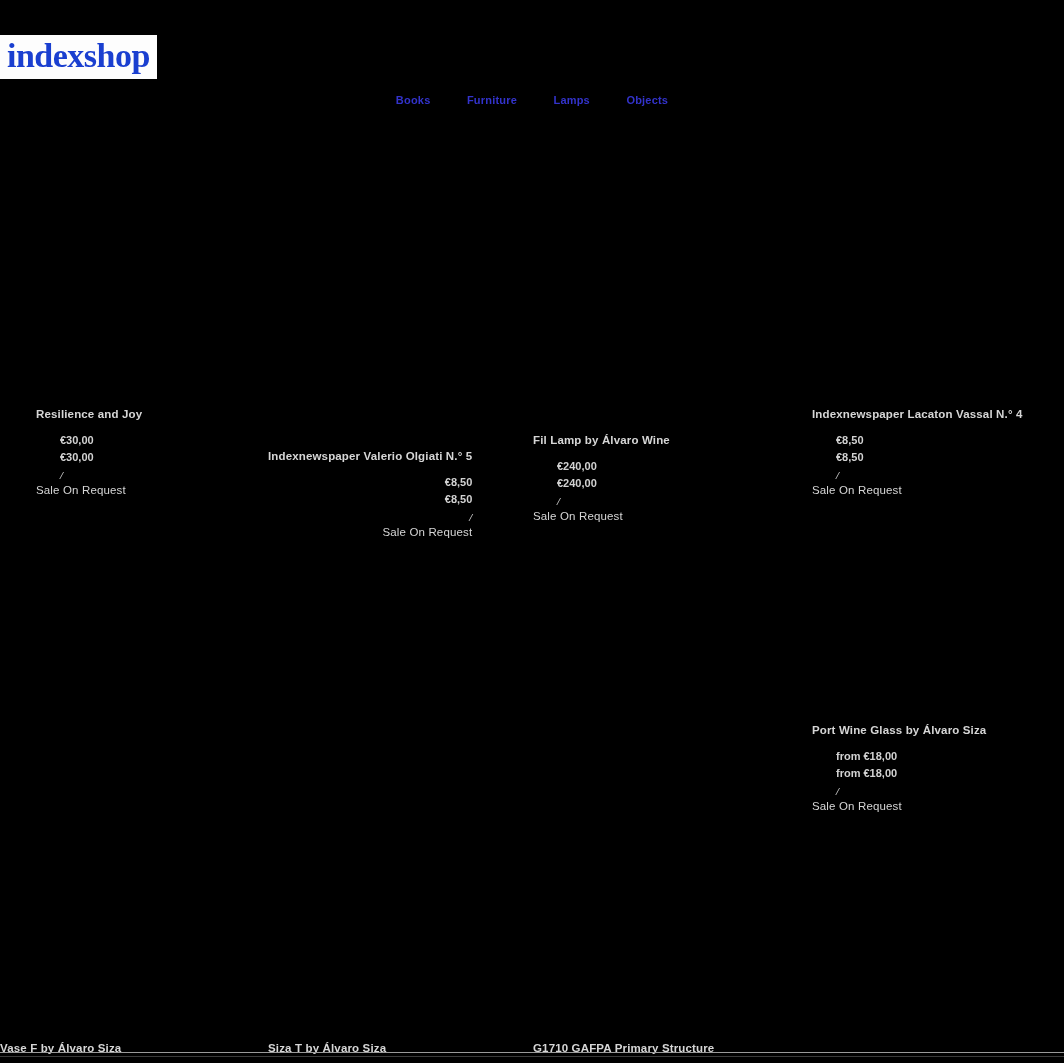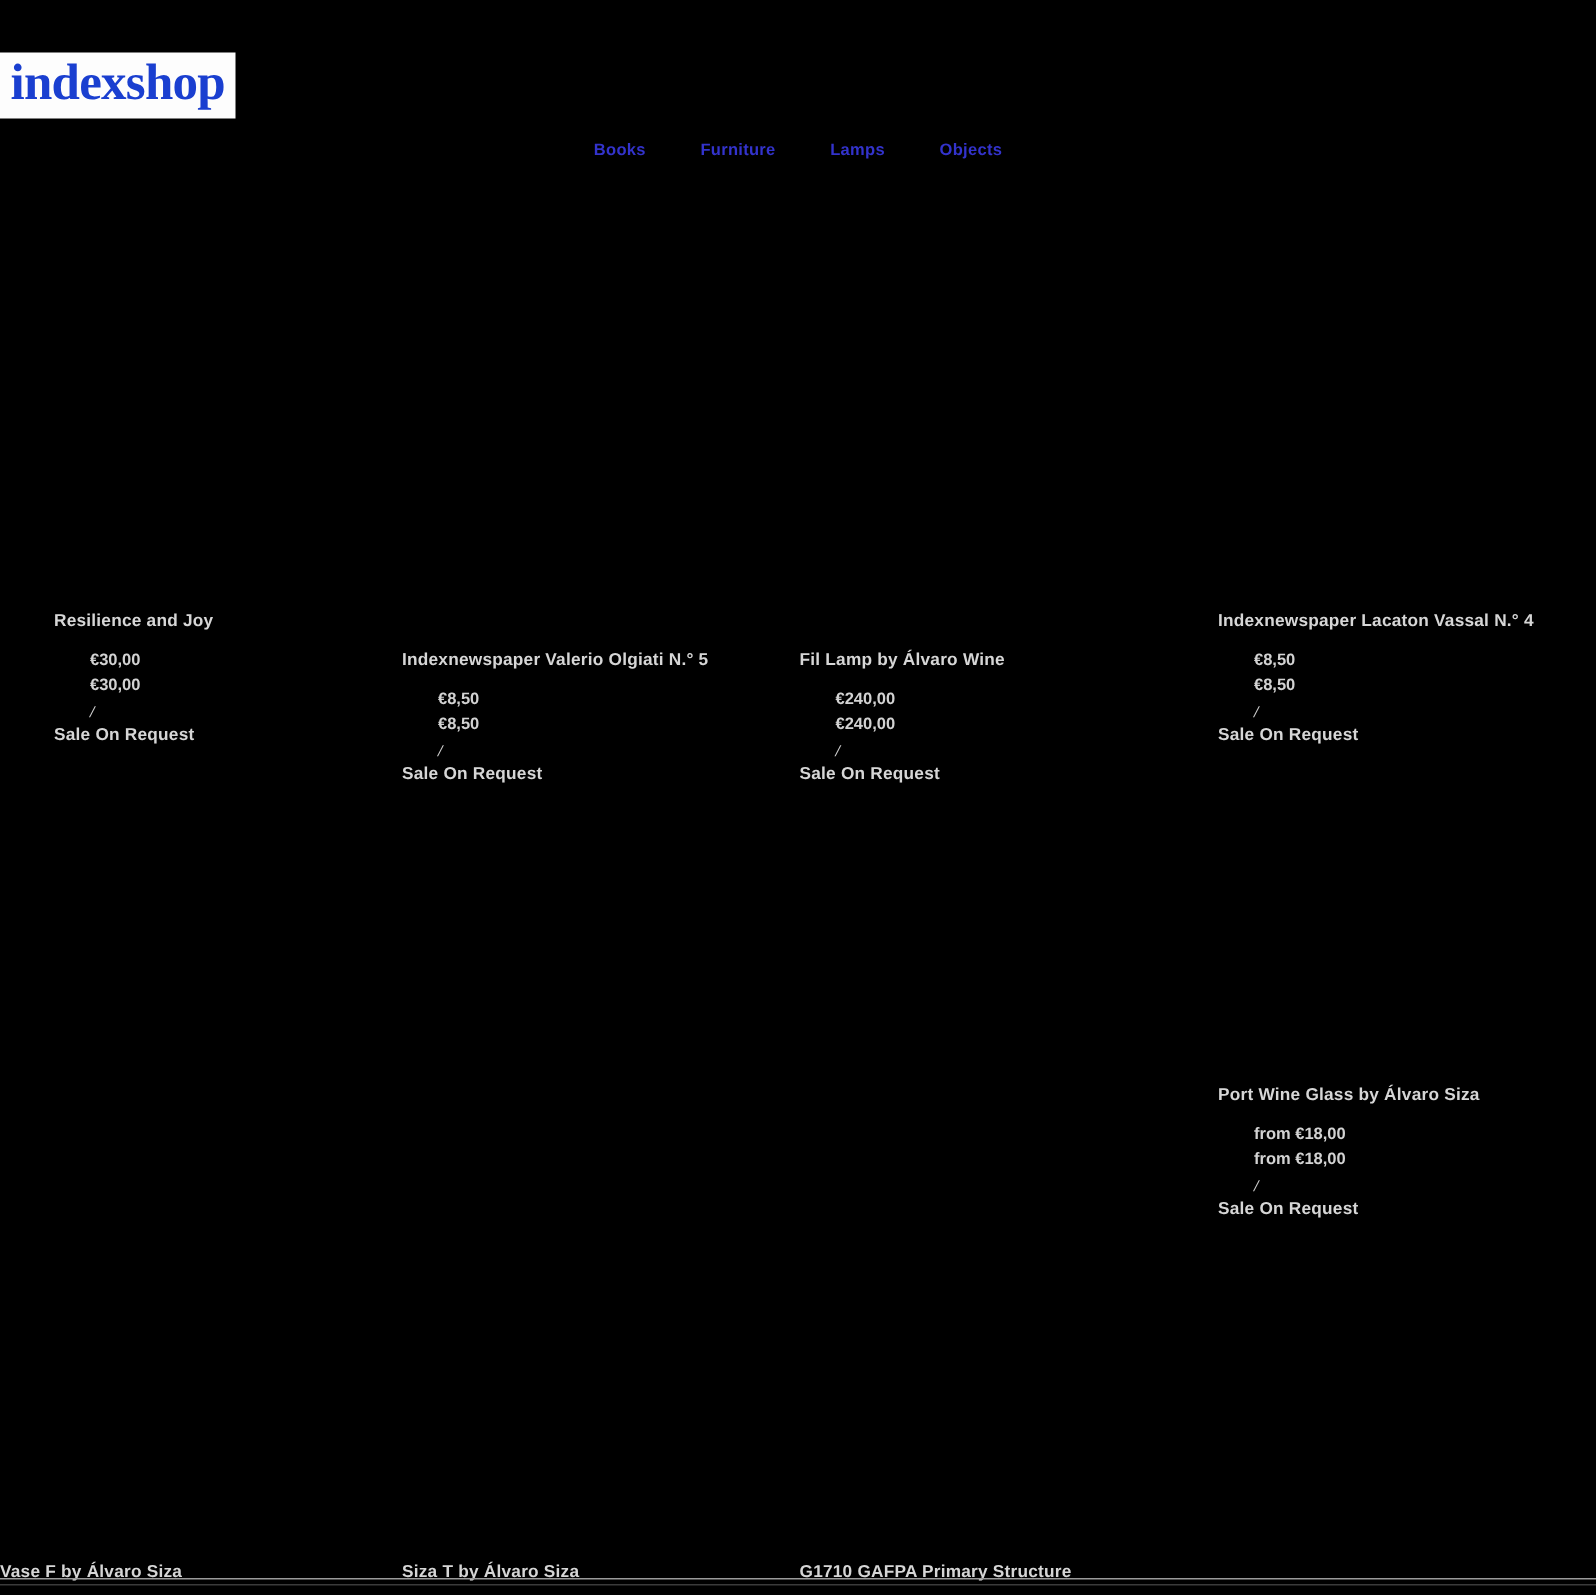--- a/index.html
+++ b/index.html
@@ -92,21 +92,21 @@
     font-family: "Liberation Serif", serif;
     font-style: italic;
     font-size: 11px;
     font-weight: 700;
     line-height: 17.5px;
     color: #cfcfcf;
   }
   .product-status {
     font-family: "Liberation Sans", sans-serif;
     font-size: 11.5px;
-    font-weight: 700;
+    font-weight: 400;
     letter-spacing: 0.15px;
     color: #d6d6d6;
     margin-top: 0px;
     white-space: nowrap;
   }
 
   
   .footer-rule {
     position: absolute;
     left: 0;
@@ -147,21 +147,21 @@
   <div class="product" style="left:0px; top:300px;margin-left:36px;">
     <div class="product-title">Resilience and Joy</div>
     <div class="product-prices">
       <div class="price-line">€30,00</div>
       <div class="price-line">€30,00</div>
       <div class="price-sep">/</div>
     </div>
     <div class="product-status">Sale On Request</div>
   </div>
 
-  <div class="product" style="left:268px; top:326px;">
+  <div class="product" style="left:268px; top:342px;text-align:right;">
     <div class="product-title">Indexnewspaper Valerio Olgiati N.° 5</div>
     <div class="product-prices">
       <div class="price-line">€8,50</div>
       <div class="price-line">€8,50</div>
       <div class="price-sep">/</div>
     </div>
     <div class="product-status">Sale On Request</div>
   </div>
 
   <div class="product" style="left:533px; top:326px;">

